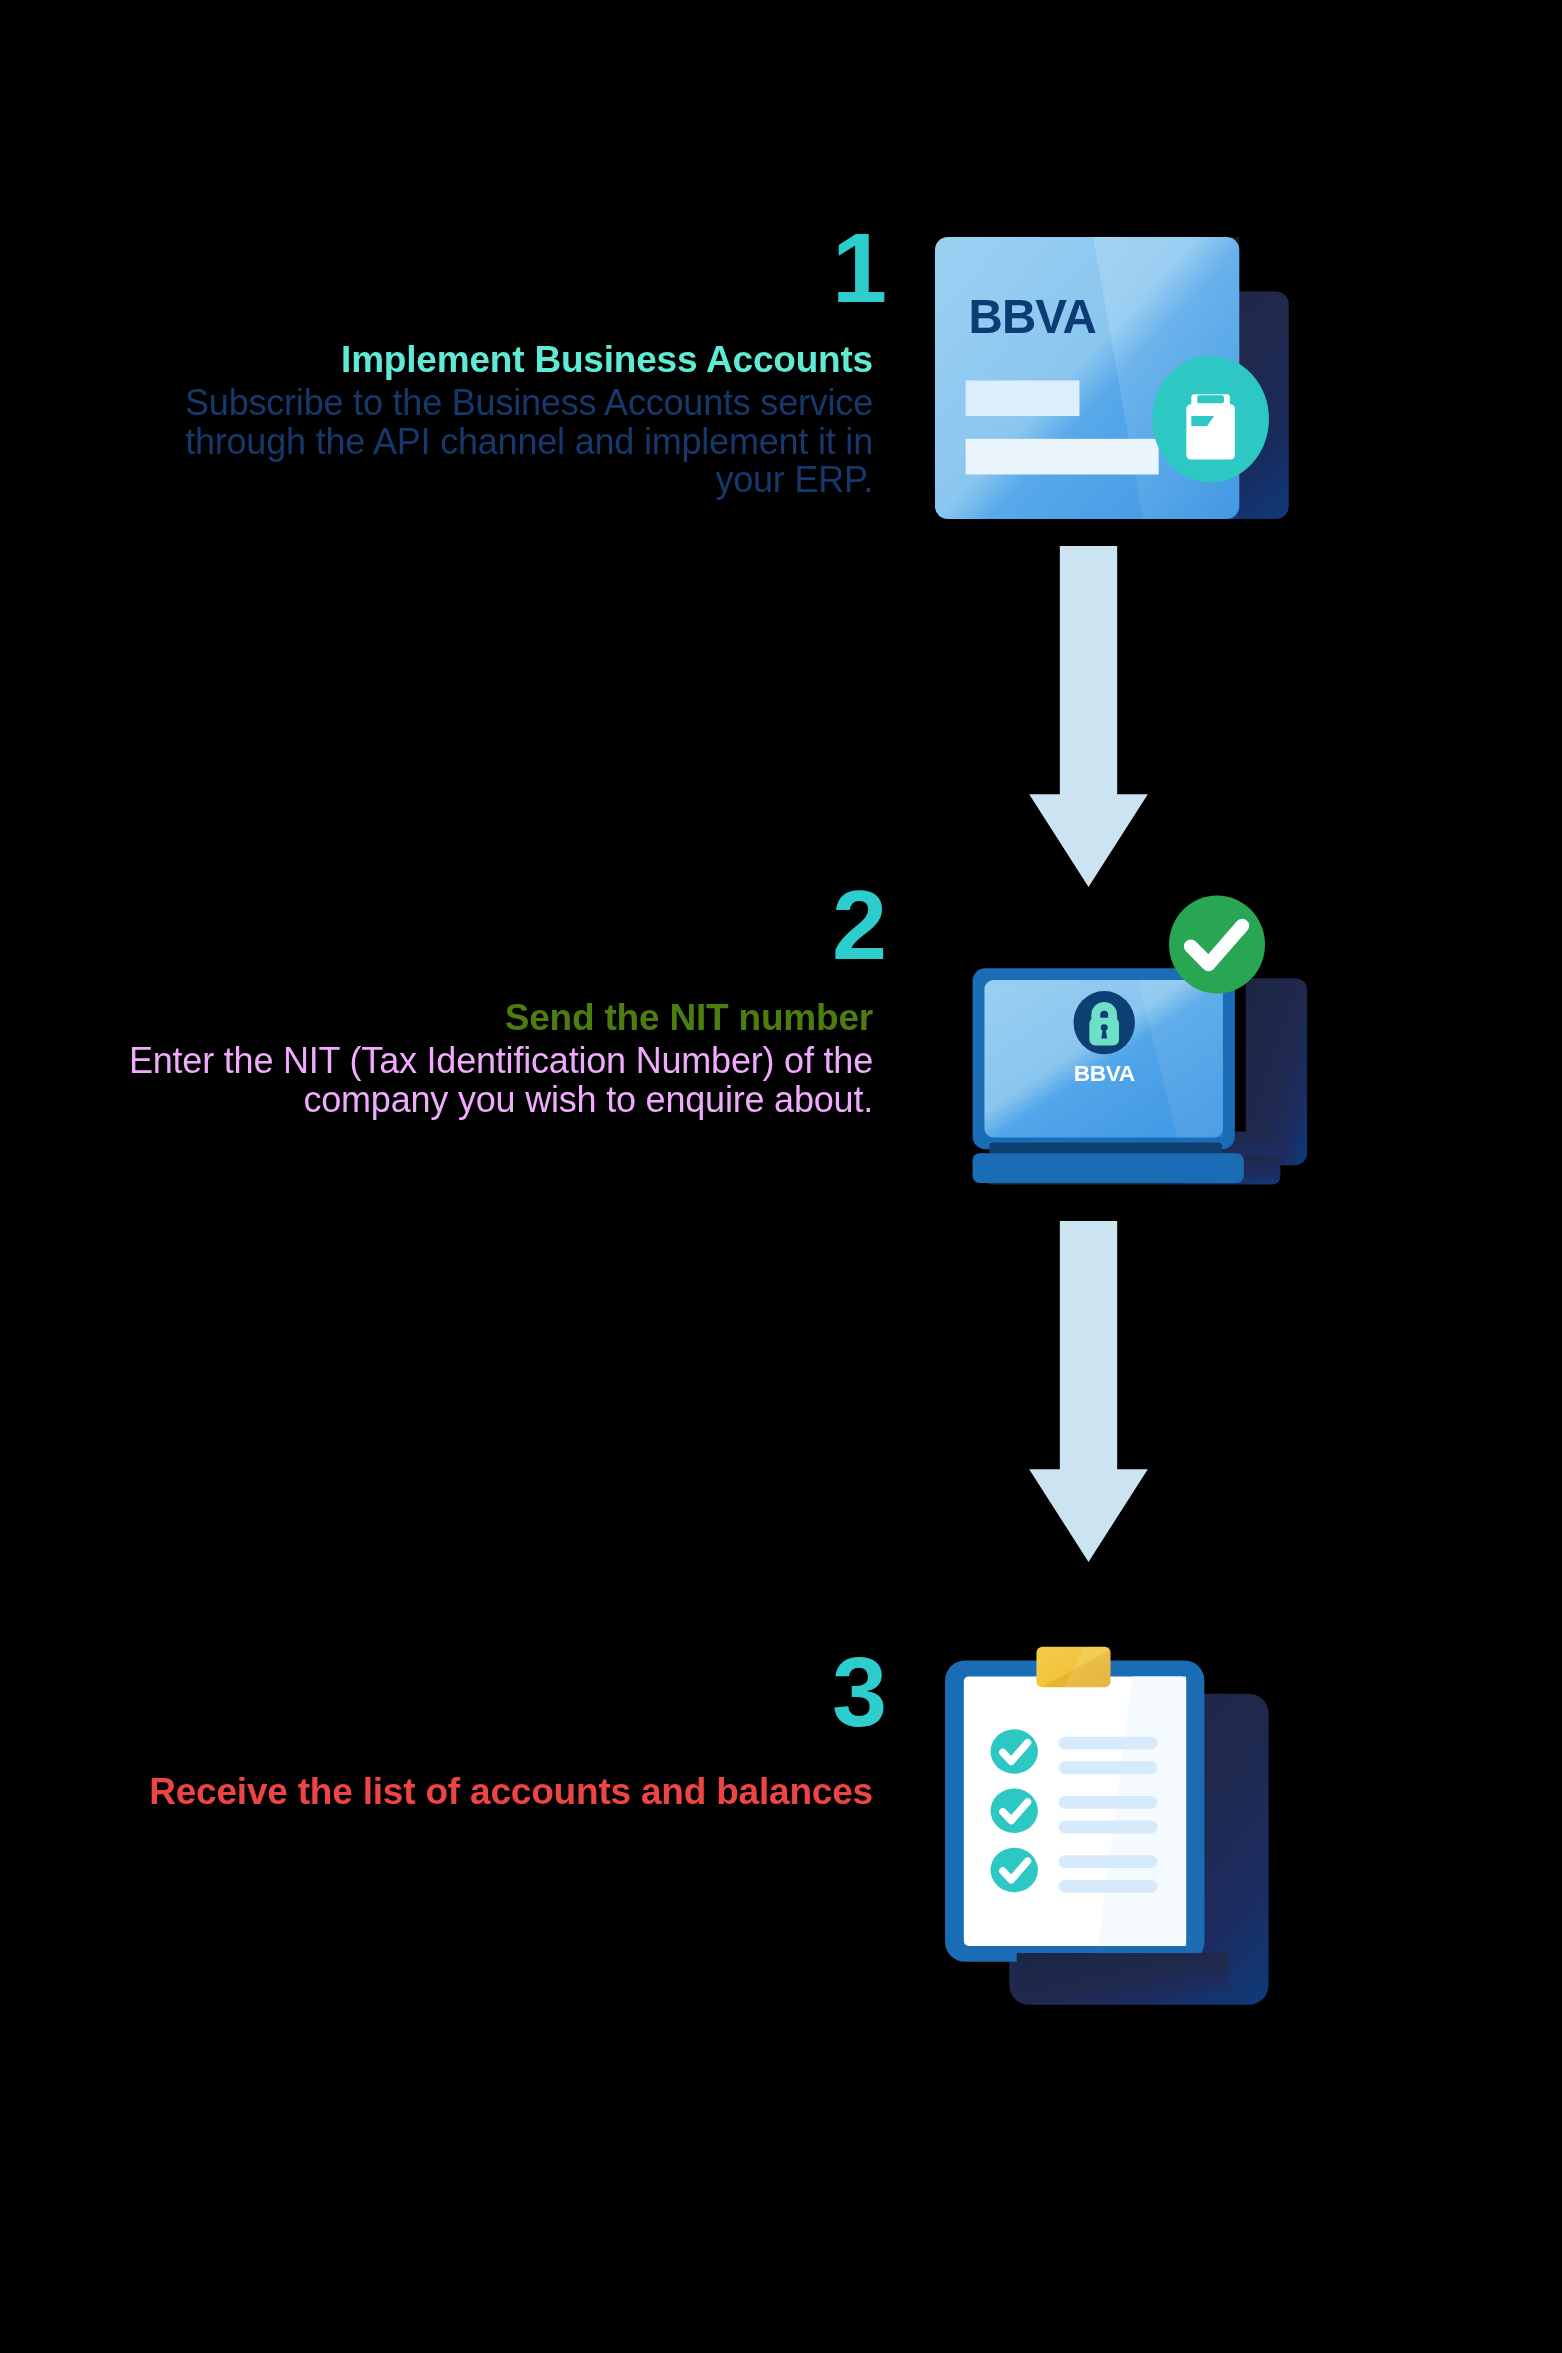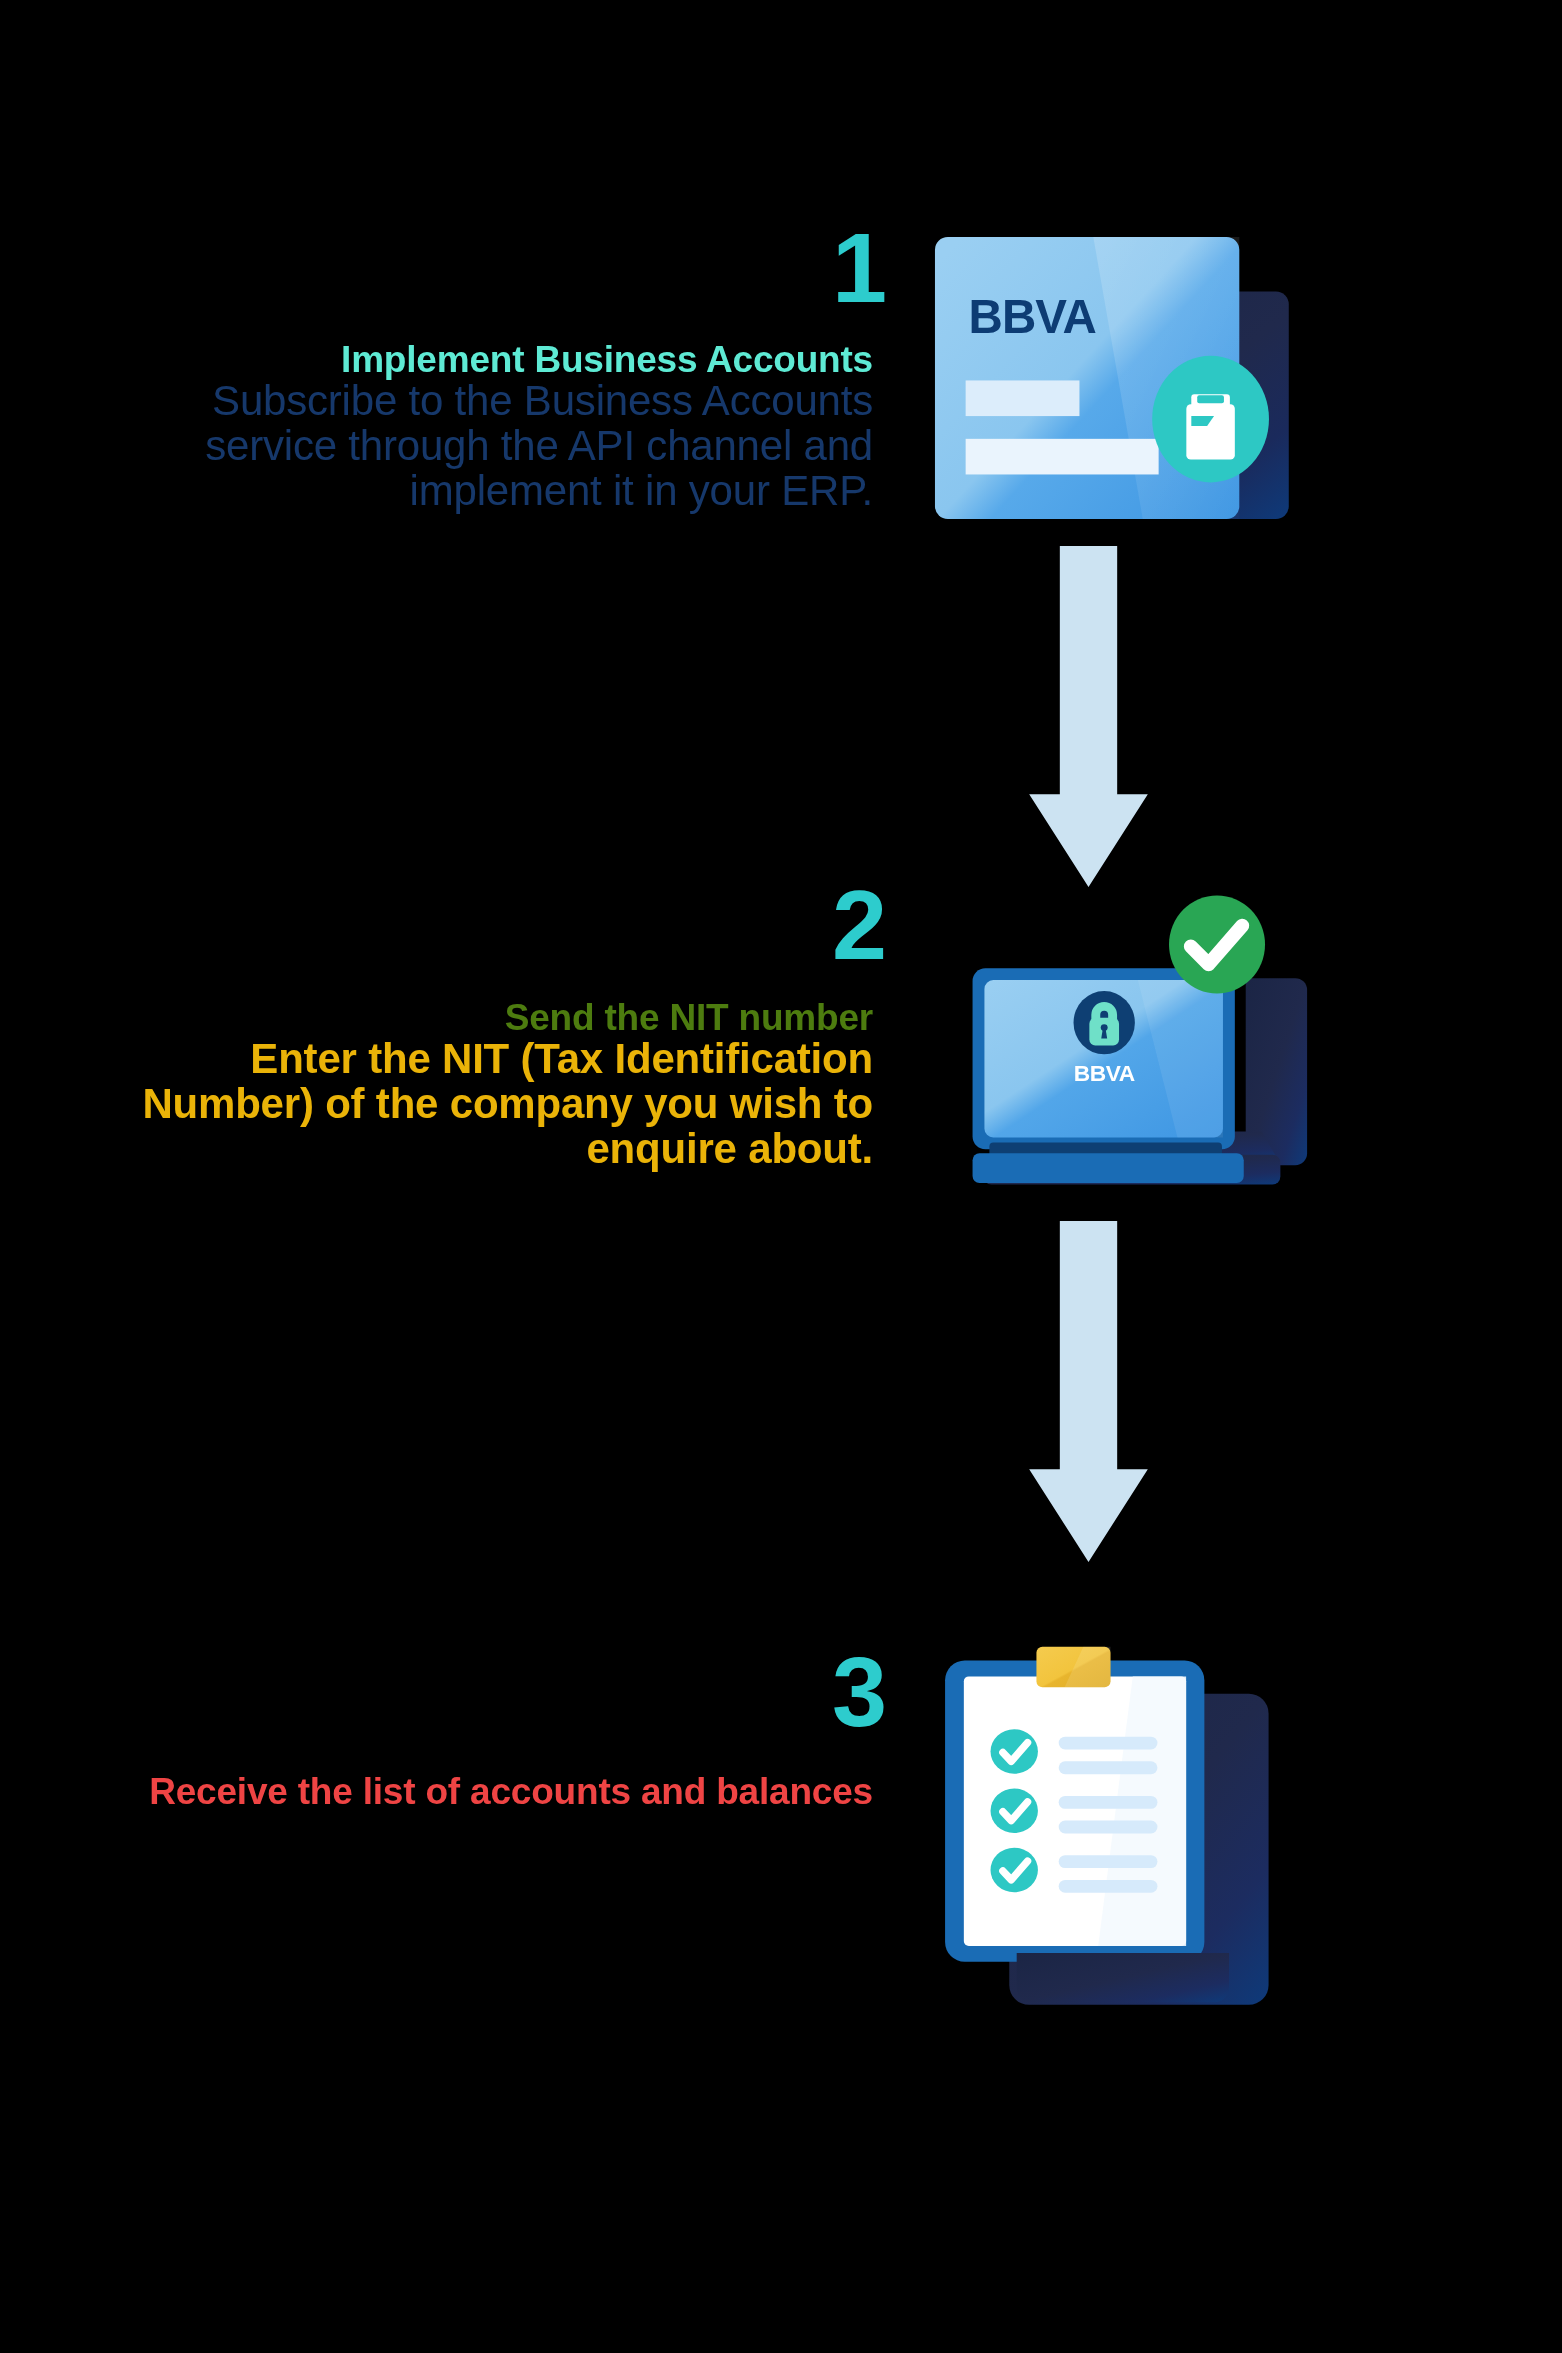--- a/index.html
+++ b/index.html
@@ -18,22 +18,22 @@
     font-family:"Liberation Sans", sans-serif;
     font-weight:700;font-size:99px;line-height:0.9;
     letter-spacing:-2px;
     text-align:right;
   }
   .step-title{
     font-weight:700;font-size:37px;line-height:1.04;
     letter-spacing:-0.2px;
   }
   .step-desc{
-    font-weight:400;font-size:42px;line-height:1.06;
-    letter-spacing:-0.2px;
+    font-weight:400;font-size:36px;line-height:1.06;
+    letter-spacing:-0.2px;margin-top:5px;
   }
 
   
   .arrow{position:absolute;}
   .arrow svg{display:block;}
 
   
   .art{position:absolute;}
   .art svg{display:block;overflow:visible;}
 </style>
@@ -109,21 +109,21 @@
       </g>
     </svg>
   </div>
 
   <div class="step" style="left:0;top:880px;width:1563px;height:336px;">
 
     <div class="stepnum" style="left:0;top:0;position:absolute;width:885px;color:#2DCCCD;">2</div>
 
     <div class="text-col" style="left:74px;top:119px;width:799px;">
       <div class="step-title" style="color:#4d7c0f;">Send the NIT number</div>
-      <div class="step-desc" style="color:#eab308;font-weight:bold;">Enter the NIT (Tax Identification Number) of the company you wish to enquire about.</div>
+      <div class="step-desc" style="color:#f0abfc;">Enter the NIT (Tax Identification Number) of the company you wish to enquire about.</div>
     </div>
 
     <div class="art" style="left:930px;top:5px;width:386px;height:307px;">
       <svg width="386" height="307" viewBox="0 0 780 620" xmlns="http://www.w3.org/2000/svg">
         <defs>
           <linearGradient id="s2back" x1="0" y1="0" x2="1" y2="1">
             <stop offset="0" stop-color="#1B2545"></stop>
             <stop offset="0.5" stop-color="#20294C"></stop>
             <stop offset="0.78" stop-color="#1C2C60"></stop>
             <stop offset="1" stop-color="#0E3A7A"></stop>

